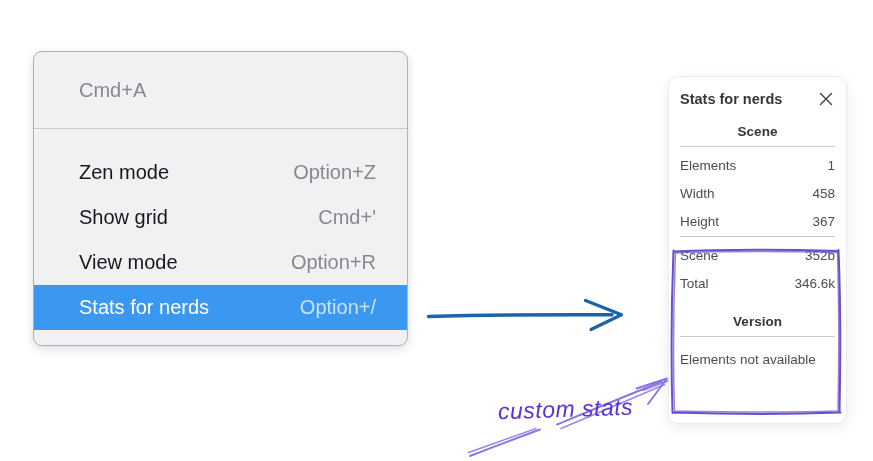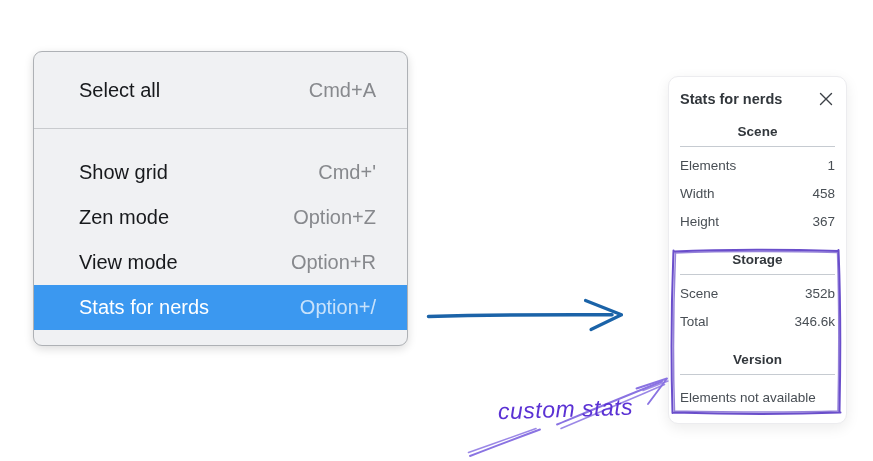--- a/index.html
+++ b/index.html
@@ -134,33 +134,32 @@
   .box-stroke { stroke: var(--annotation-box, #6a4ecb); fill: none; stroke-linecap: round; stroke-linejoin: round; }
 </style>
 </head>
 <body>
 
 <div class="canvas">
 
   <div class="menu">
     <div class="menu-group-1">
       <div class="menu-item">
-        <span class="mi-label">Select all</span>
         <span class="mi-shortcut">Cmd+A</span>
       </div>
     </div>
     <div class="menu-separator"></div>
     <div class="menu-group-2">
       <div class="menu-item">
+        <span class="mi-label">Zen mode</span>
+        <span class="mi-shortcut">Option+Z</span>
+      </div>
+      <div class="menu-item">
         <span class="mi-label">Show grid</span>
         <span class="mi-shortcut">Cmd+'</span>
-      </div>
-      <div class="menu-item">
-        <span class="mi-label">Zen mode</span>
-        <span class="mi-shortcut">Option+Z</span>
       </div>
       <div class="menu-item">
         <span class="mi-label">View mode</span>
         <span class="mi-shortcut">Option+R</span>
       </div>
       <div class="menu-item selected">
         <span class="mi-label">Stats for nerds</span>
         <span class="mi-shortcut">Option+/</span>
       </div>
     </div>
@@ -187,21 +186,20 @@
         <span>Width</span>
         <span>458</span>
       </div>
       <div class="stat-row">
         <span>Height</span>
         <span>367</span>
       </div>
     </div>
 
     <div class="section">
-      <div class="sec-header">Storage</div>
       <div class="divider"></div>
       <div class="stat-row">
         <span>Scene</span>
         <span>352b</span>
       </div>
       <div class="stat-row">
         <span>Total</span>
         <span>346.6k</span>
       </div>
     </div>

